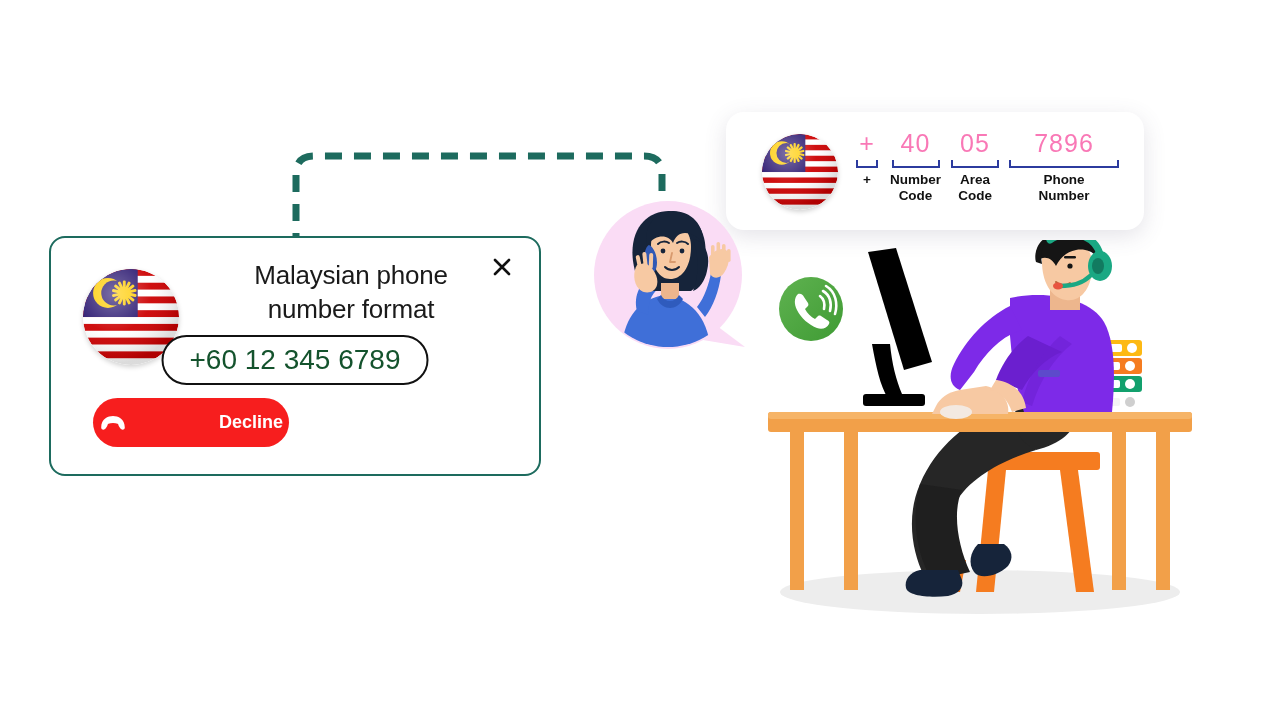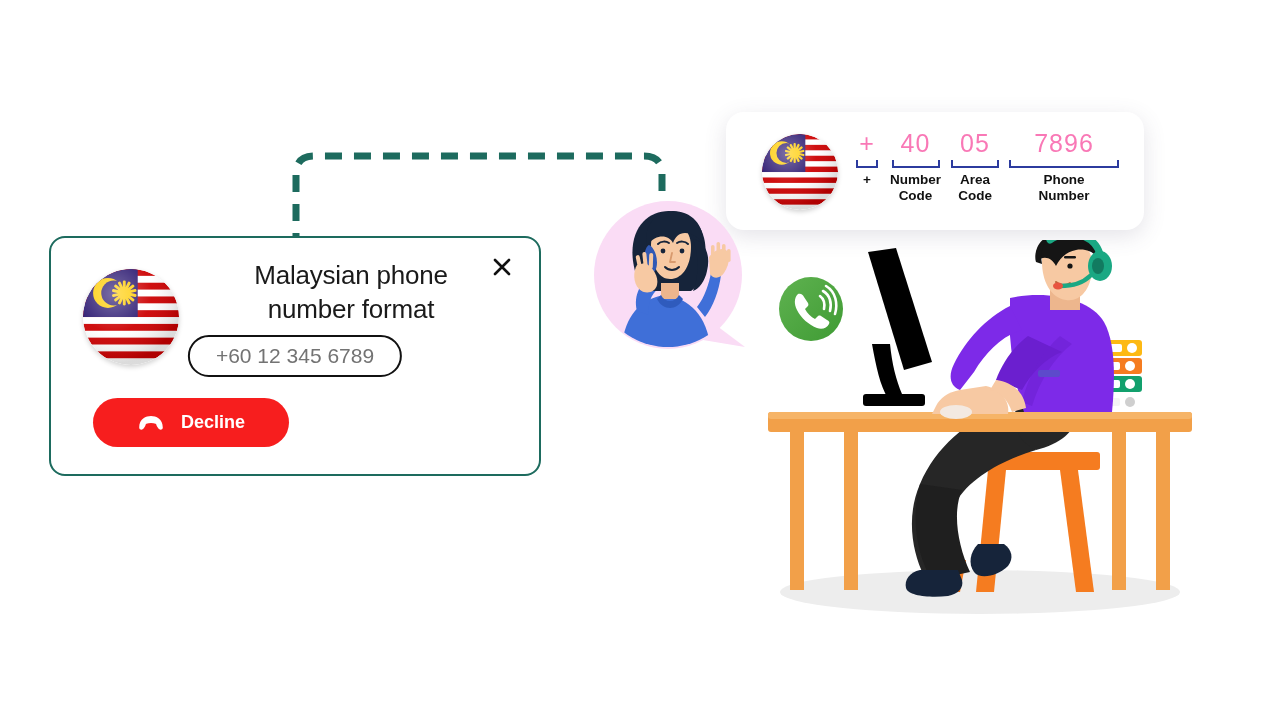--- a/index.html
+++ b/index.html
@@ -81,41 +81,41 @@
     padding: 0;
   }
   .number-pill {
     position: absolute;
     left: 50%;
     transform: translateX(-50%);
     top: 97px;
     padding: 7px 26px;
     border: 2px solid #111111;
     border-radius: 30px;
-    font-size: 21px;
-    color: #737373;
+    font-size: 28px;
+    color: #14532d;
     white-space: nowrap;
     background: #fff;
   }
   .btn-row {
     position: absolute;
     left: 42px;
     right: 42px;
     top: 160px;
     display: flex;
     justify-content: space-between;
   }
   .call-btn {
     width: 196px;
     height: 49px;
     border-radius: 26px;
     border: none;
     display: flex;
     align-items: center;
-    justify-content: center;
+    justify-content: space-between;
     gap: 16px;
     color: #ffffff;
     font-size: 18px;
     font-weight: bold;
     cursor: pointer;
     font-family: "Liberation Sans", sans-serif;
   }
   .btn-decline { background: #f71e1e; }
   .btn-answer  { background: #17a95f; }
 

